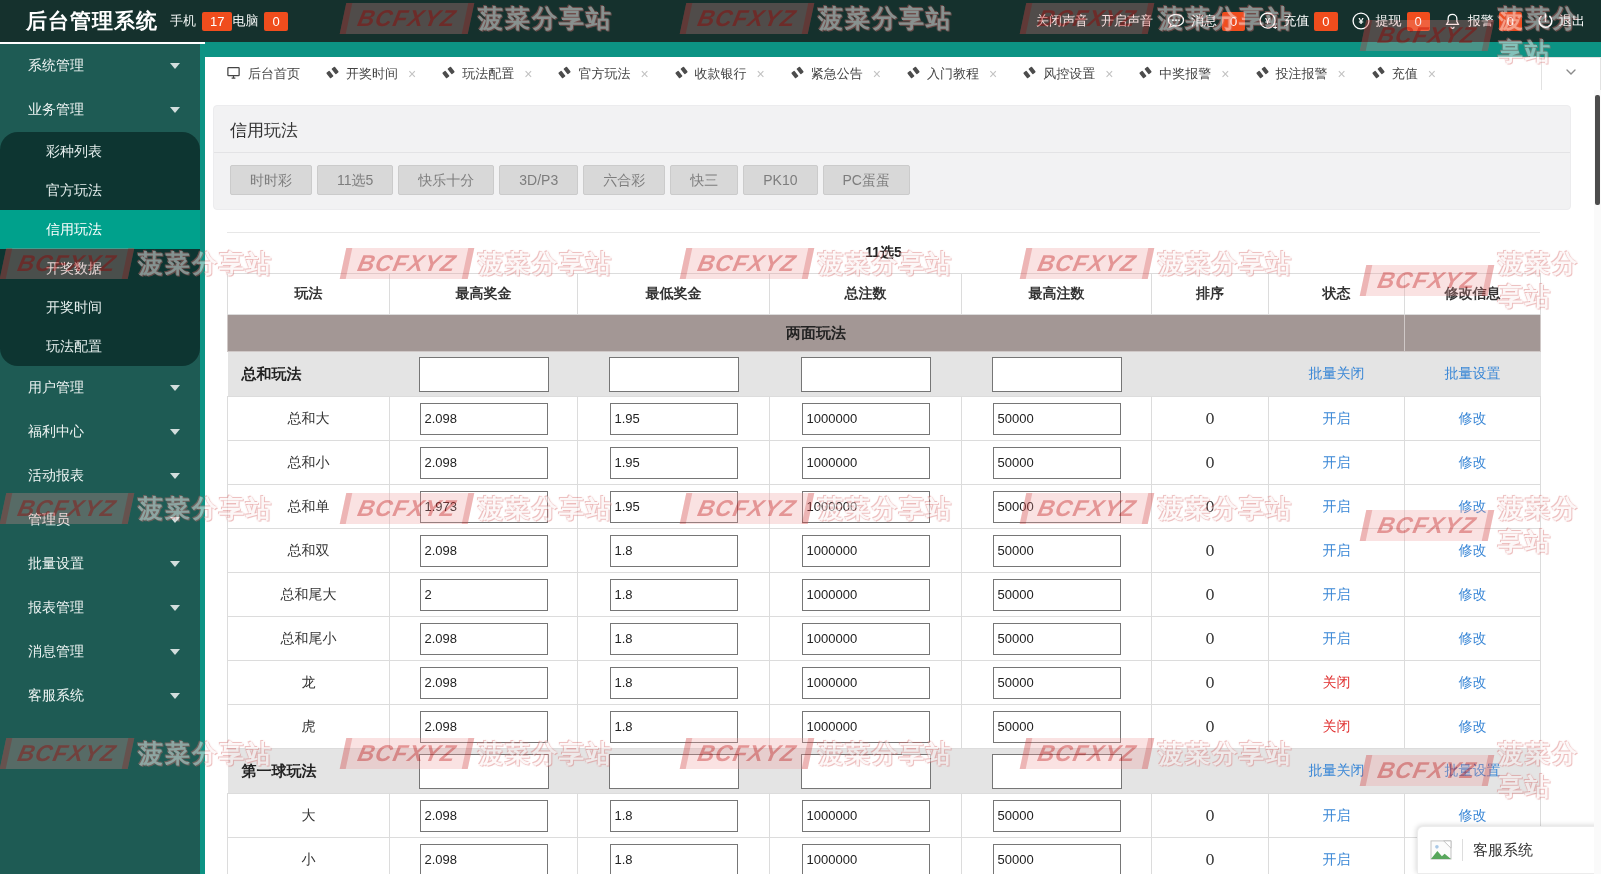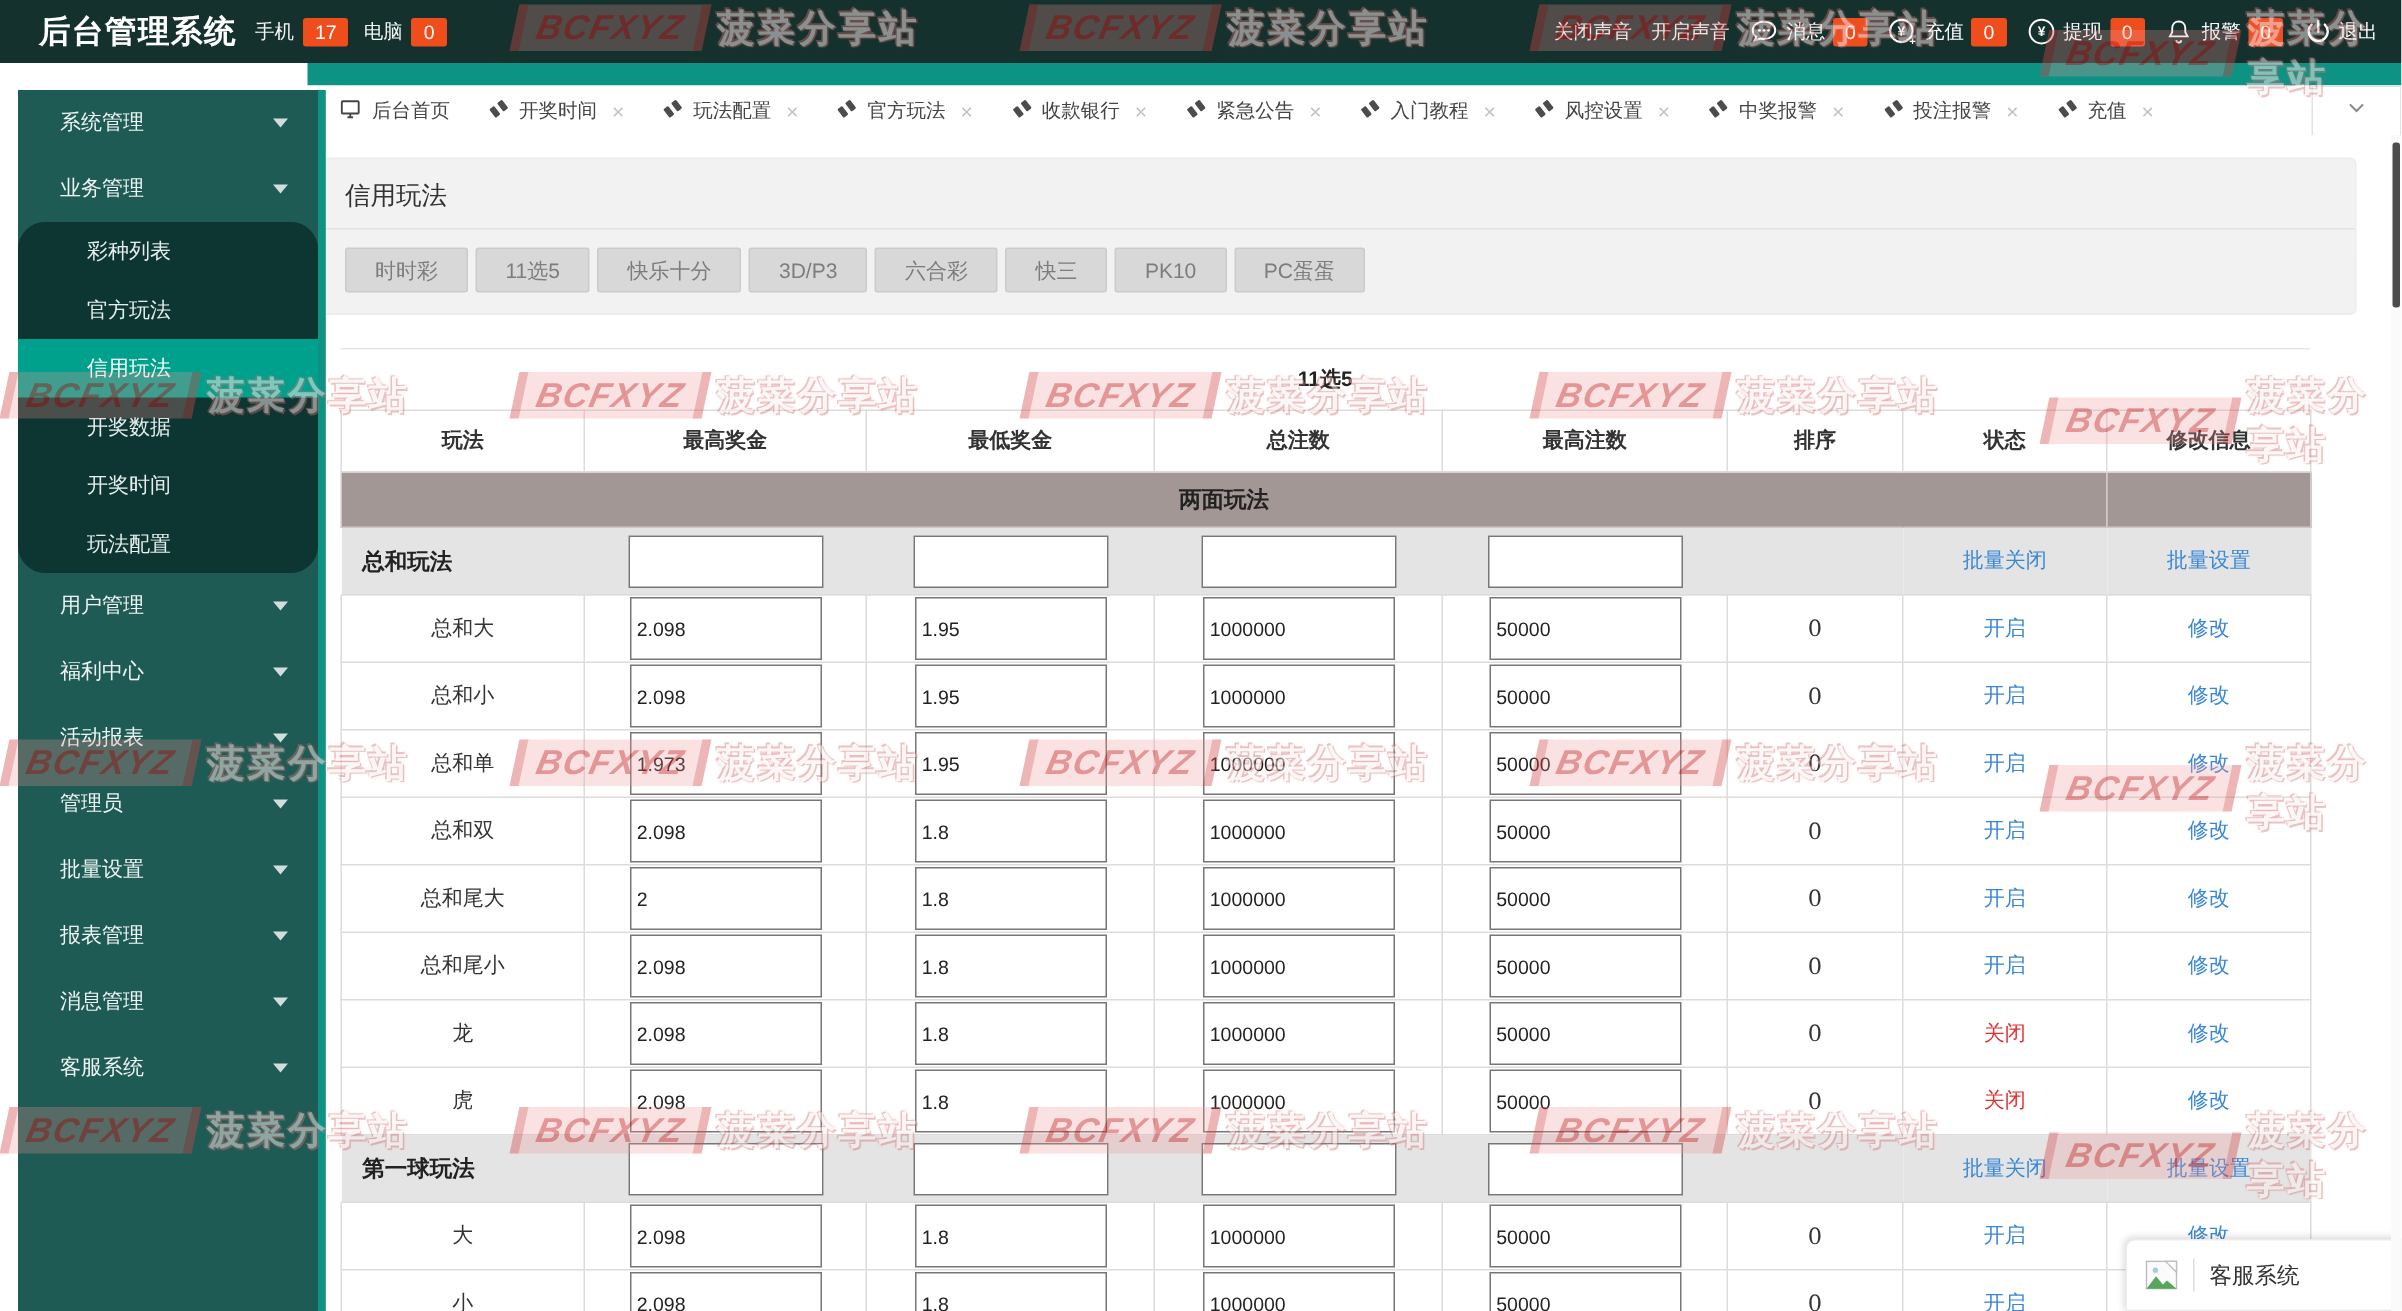--- a/index.html
+++ b/index.html
@@ -11,31 +11,31 @@
   :root{
     --header-bg:#15312d;--sidebar-bg:#1e5b54;--submenu-bg:#0d3531;
     --active-item:#00a18c;--accent:#0c9384;--badge:#f04d1d;
     --link:#3a87d6;--red:#e03030;--band:#a39795;
   }
   
   .topbar{position:absolute;top:0;left:0;right:0;height:42px;background:var(--header-bg);
     display:flex;align-items:center;justify-content:space-between;color:#fff;z-index:5;}
   .brand{display:flex;align-items:center;padding-left:26px;gap:12px;}
   .brand-title{font-size:21px;font-weight:bold;letter-spacing:1px;}
-  .stats{display:flex;align-items:center;gap:10px;}
+  .stats{display:flex;align-items:center;}
   .stat{display:flex;align-items:center;gap:6px;font-size:13px;color:#f2f6f5;}
   .badge{background:var(--badge);color:#fff;padding:1px 8px;font-size:13px;border-radius:2px;line-height:17px;}
   .topbar-right{display:flex;align-items:center;gap:13px;padding-right:16px;font-size:13px;justify-content:center;}
   .hlink{cursor:pointer;color:#fff;}
   .hitem{display:flex;align-items:center;gap:5px;cursor:pointer;}
   .hicon{display:inline-flex;width:20px;height:20px;align-items:center;justify-content:center;}
   .logout{display:flex;align-items:center;gap:4px;}
   
-  .sidebar{position:absolute;top:60px;left:0;bottom:0;width:200px;background:var(--sidebar-bg);
-    border-right:5px solid var(--accent);z-index:4;margin-left:12px;}
+  .sidebar{position:absolute;top:44px;left:0;bottom:0;width:200px;background:var(--sidebar-bg);
+    border-right:5px solid var(--accent);z-index:4;}
   .side-item{height:44px;display:flex;align-items:center;justify-content:space-between;
     padding:0 20px 0 28px;color:#eef4f3;font-size:14px;cursor:pointer;}
   .caret-down{width:0;height:0;border-left:5px solid transparent;border-right:5px solid transparent;
     border-top:6px solid rgba(255,255,255,.8);}
   .caret-up{width:0;height:0;border-left:5px solid transparent;border-right:5px solid transparent;
     border-bottom:6px solid rgba(255,255,255,.9);}
   .submenu{background:var(--submenu-bg);border-radius:18px;}
   .sub-item{height:39px;display:flex;align-items:center;padding-left:46px;font-size:14px;color:#e6efee;cursor:pointer;}
   .sub-item.active{background:var(--active-item);color:#fff;}
   
@@ -57,21 +57,21 @@
     padding:0 19px;margin-right:5px;border-radius:2px;border:1px solid #cbcbcb;cursor:pointer;}
   
   .table-section{margin:22px 0 0 22px;width:1313px;border-top:1px solid #e7e7e7;padding-top:9px;}
   .table-title{text-align:center;font-weight:bold;font-size:14px;color:#222;margin:2px 0 11px;}
   table.playtable{border-collapse:collapse;width:1313px;table-layout:fixed;font-size:14px;color:#333;background:#fff;}
   .playtable th{font-weight:bold;height:38px;border:1px solid #dcdcdc;background:#fff;font-size:14px;}
   .playtable td{border:1px solid #dcdcdc;height:41px;text-align:center;}
   tr.band td{background:var(--band);color:#222;font-weight:bold;font-size:15px;height:34px;border-color:#cfc8c7;}
   tr.group td{background:#e4e4e4;border-left:none;border-right:none;height:42px;}
   tr.group td.glabel{font-weight:bold;font-size:15px;text-align:left;padding-left:14px;color:#222;}
-  .cellinput{width:128px;height:42px;border:1px solid #767676;font-size:13px;padding:0 4px;
+  .cellinput{width:128px;height:32px;border:1px solid #767676;font-size:13px;padding:0 4px;
     font-family:"Liberation Sans","DejaVu Sans",sans-serif;color:#222;background:#fff;box-sizing:border-box;}
   tr.group .cellinput{height:35px;width:130px;}
   .link{color:var(--link);cursor:pointer;}
   .statlink.red{color:var(--red);}
   td.sortcell{font-size:15px;font-family:"DejaVu Serif",serif;}
   
   .wm-layer{position:absolute;inset:0;z-index:40;pointer-events:none;}
   .wm{position:absolute;display:flex;align-items:center;gap:7px;opacity:.5;}
   .wm-logo{background:rgba(236,150,150,.55);color:rgba(198,35,35,.95);font-weight:bold;font-style:italic;
     font-size:23px;padding:2px 9px;transform:skewX(-12deg);letter-spacing:1px;

